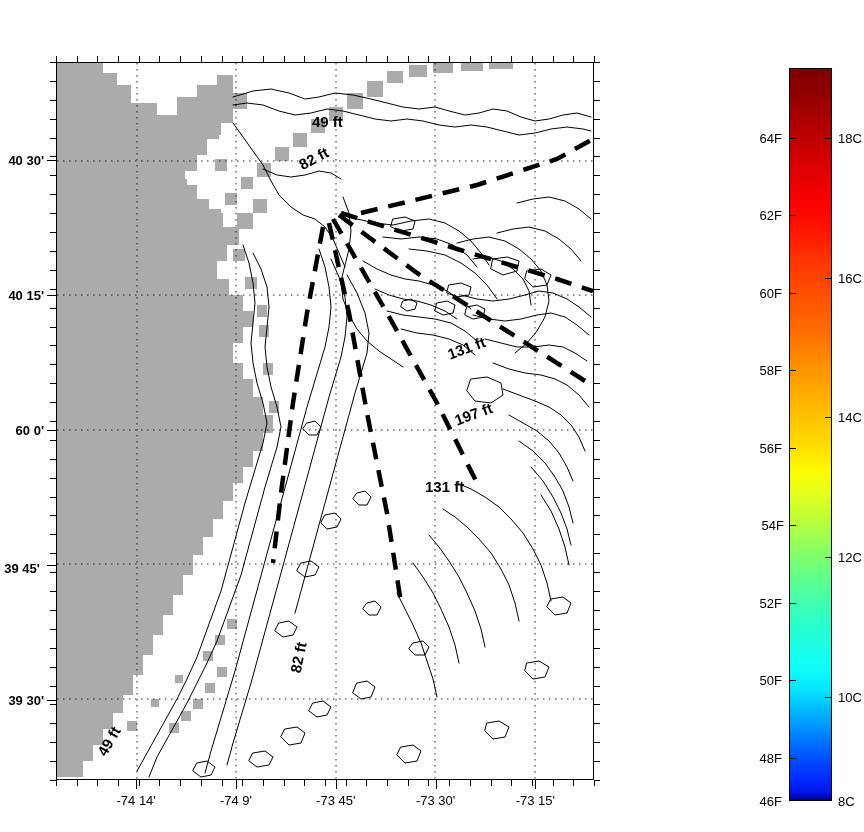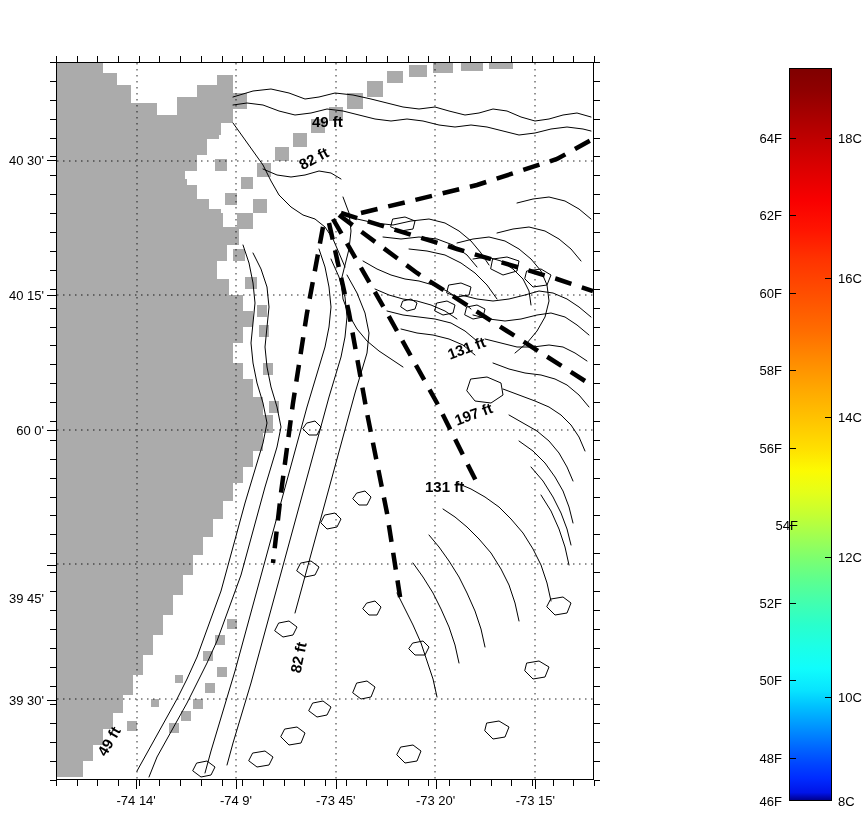--- a/index.html
+++ b/index.html
@@ -20,21 +20,21 @@
   
   .tick{position:absolute;background:#000;}
   .tick-x{width:1px;height:6px;}
   .tick-x.major{height:9px;}
   .tick-y{height:1px;width:6px;}
   .tick-y.major{width:9px;}
 
   .axlabel{position:absolute;font-size:13px;color:#000;white-space:nowrap;
            font-family:"Liberation Sans",sans-serif;}
   .xlabel{transform:translateX(-50%);top:793px;}
-  .ylabel{transform:translateY(-50%);text-align:right;}
+  .ylabel{transform:translateY(-50%);text-align:right;font-weight:bold;}
 
   
   .depth{position:absolute;font-size:15px;font-weight:bold;color:#000;white-space:nowrap;
          font-family:"Liberation Sans",sans-serif;}
 
   
   #cbar-wrap{position:absolute;left:789px;top:68px;width:43px;height:733px;}
   #cbar{position:absolute;inset:0;border:1px solid #000;box-sizing:border-box;
         background:linear-gradient(to bottom,
           #800000 0%,
@@ -413,28 +413,28 @@
     <div class="tick tick-y" style="top: 761.105px; left: 50px;"></div>
     <div class="tick tick-y" style="top: 761.105px; left: 594px;"></div>
     <div class="tick tick-y" style="top: 780px; left: 50px;"></div>
     <div class="tick tick-y" style="top: 780px; left: 594px;"></div>
   </div>
 
 <div id="x-axis-labels">
     <div class="axlabel xlabel" style="left: 136.162px;">-74 14'</div>
     <div class="axlabel xlabel" style="left: 235.961px;">-74 9'</div>
     <div class="axlabel xlabel" style="left: 335.76px;">-73 45'</div>
-    <div class="axlabel xlabel" style="left: 435.559px;">-73 20'</div>
+    <div class="axlabel xlabel" style="left: 435.559px;">-73 30'</div>
     <div class="axlabel xlabel" style="left: 535.358px;">-73 15'</div>
   </div>
 <div id="y-axis-labels">
     <div class="axlabel ylabel" style="top: 160.007px; left: 0px; width: 44px;">40 30'</div>
     <div class="axlabel ylabel" style="top: 294.991px; left: 0px; width: 44px;">40 15'</div>
     <div class="axlabel ylabel" style="top: 429.975px; left: 0px; width: 44px;">60 0'</div>
-    <div class="axlabel ylabel" style="top: 598px; left: 0px; width: 44px;">39 45'</div>
+    <div class="axlabel ylabel" style="top: 568px; left: 0px; width: 44px; text-align: center;">39 45'</div>
     <div class="axlabel ylabel" style="top: 699.943px; left: 0px; width: 44px;">39 30'</div>
   </div>
 
 <div id="cbar-wrap">
   <div id="cbar"></div>
   <div id="cbar-ticks">
       <div class="cb-tick" style="top: 70.0015px; left: 0px;"></div>
       <div class="cb-tick" style="top: 147.48px; left: 0px;"></div>
       <div class="cb-tick" style="top: 224.958px; left: 0px;"></div>
       <div class="cb-tick" style="top: 302.436px; left: 0px;"></div>
@@ -449,21 +449,21 @@
       <div class="cb-tick" style="top: 488.911px; left: 36px;"></div>
       <div class="cb-tick" style="top: 628.548px; left: 36px;"></div>
     </div>
 </div>
 <div id="cbar-f-labels">
     <div class="cb-lab left" style="top: 138.001px; left: 0px; width: 782px; position: absolute; text-align: right;">64F</div>
     <div class="cb-lab left" style="top: 215.48px; left: 0px; width: 782px; position: absolute; text-align: right;">62F</div>
     <div class="cb-lab left" style="top: 292.958px; left: 0px; width: 782px; position: absolute; text-align: right;">60F</div>
     <div class="cb-lab left" style="top: 370.436px; left: 0px; width: 782px; position: absolute; text-align: right;">58F</div>
     <div class="cb-lab left" style="top: 447.914px; left: 0px; width: 782px; position: absolute; text-align: right;">56F</div>
-    <div class="cb-lab left" style="top: 525.392px; left: 16px; width: 782px; position: absolute; text-align: right;">54F</div>
+    <div class="cb-lab left" style="top: 525.392px; left: 2px; width: 782px; position: absolute; text-align: right;">54F</div>
     <div class="cb-lab left" style="top: 602.87px; left: 0px; width: 782px; position: absolute; text-align: right;">52F</div>
     <div class="cb-lab left" style="top: 680.348px; left: 0px; width: 782px; position: absolute; text-align: right;">50F</div>
     <div class="cb-lab left" style="top: 757.826px; left: 0px; width: 782px; position: absolute; text-align: right;">48F</div>
     <div class="cb-lab left" style="top: 801px; left: 0px; width: 782px; position: absolute; text-align: right;">46F</div>
   </div>
 <div id="cbar-c-labels">
     <div class="cb-lab right" style="position: absolute; top: 138.001px; left: 838px;">18C</div>
     <div class="cb-lab right" style="position: absolute; top: 277.638px; left: 838px;">16C</div>
     <div class="cb-lab right" style="position: absolute; top: 417.274px; left: 838px;">14C</div>
     <div class="cb-lab right" style="position: absolute; top: 556.911px; left: 838px;">12C</div>

